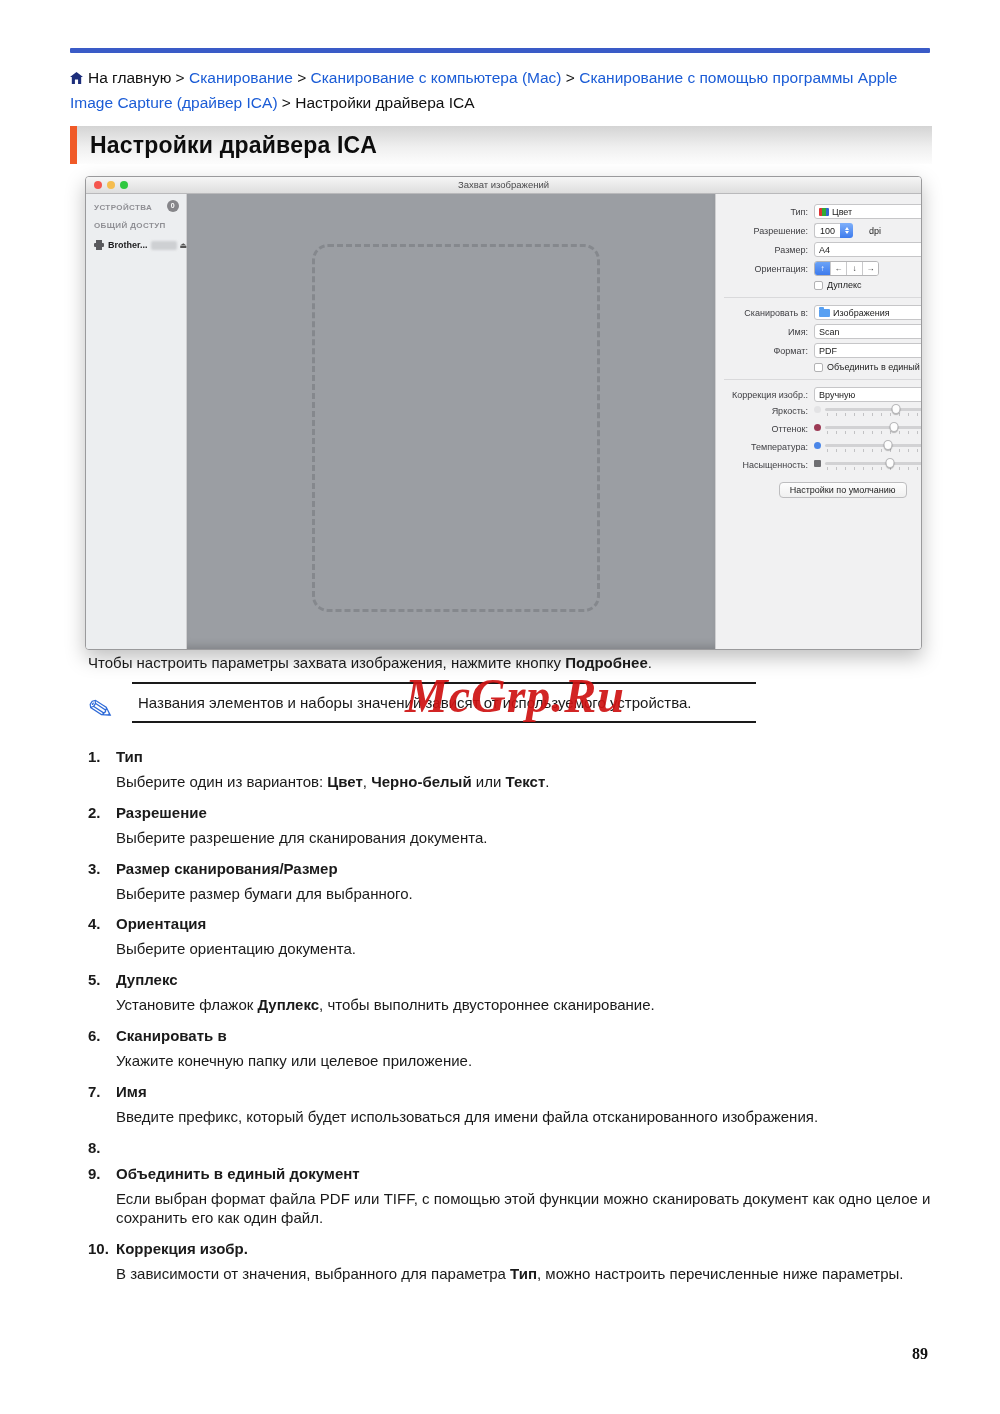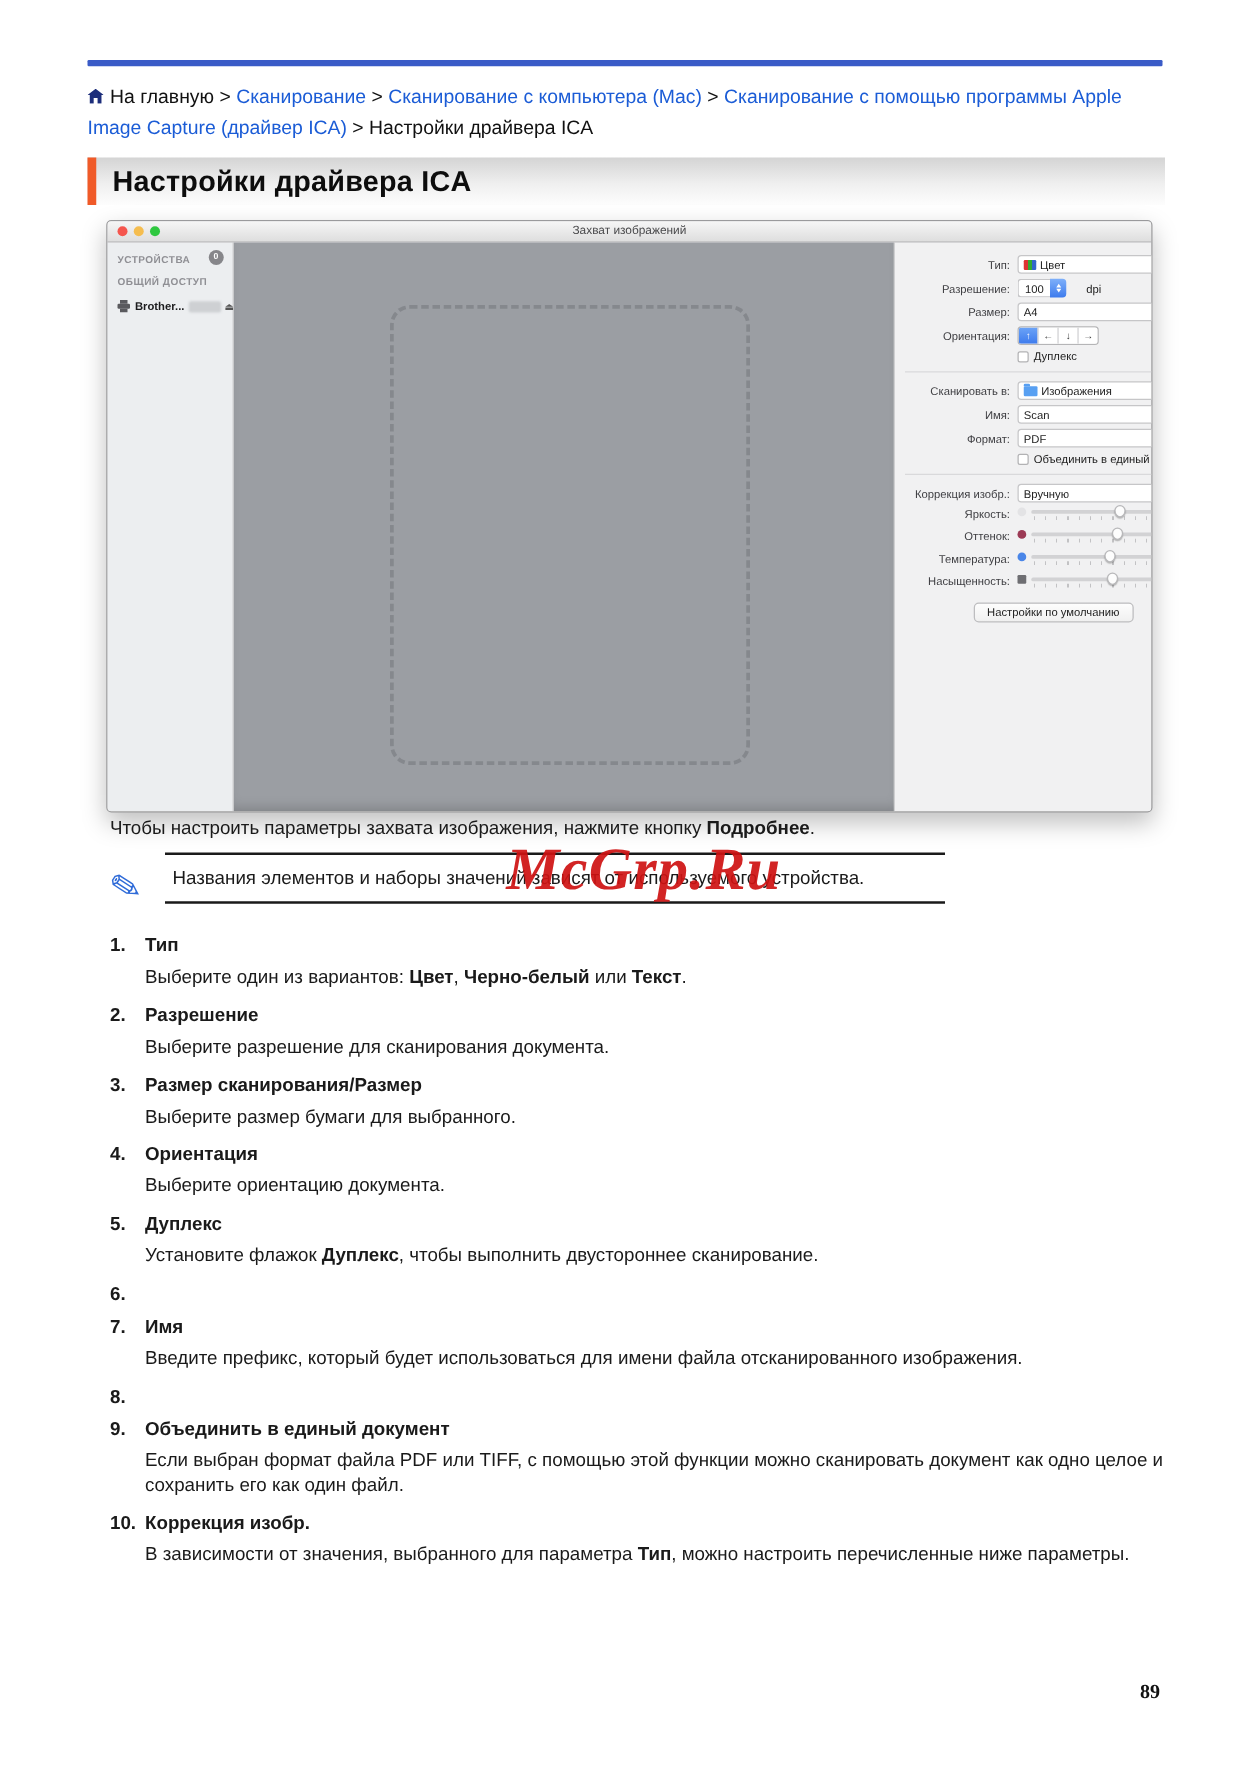--- a/index.html
+++ b/index.html
@@ -344,20 +344,24 @@
     </div>
     <div class="li">
       <span class="num">5.</span>
       <div class="li-body">
         <div class="li-title">Дуплекс</div>
         <div class="li-desc"><span>Установите флажок </span><span class="b">Дуплекс</span><span>, чтобы выполнить двустороннее сканирование.</span></div>
       </div>
     </div>
     <div class="li">
       <span class="num">6.</span>
+      <div class="li-body">
+        <div class="li-title">Сканировать в</div>
+        <div class="li-desc"><span>Укажите конечную папку или целевое приложение.</span></div>
+      </div>
     </div>
     <div class="li">
       <span class="num">7.</span>
       <div class="li-body">
         <div class="li-title">Имя</div>
         <div class="li-desc"><span>Введите префикс, который будет использоваться для имени файла отсканированного изображения.</span></div>
       </div>
     </div>
     <div class="li">
       <span class="num">8.</span>

